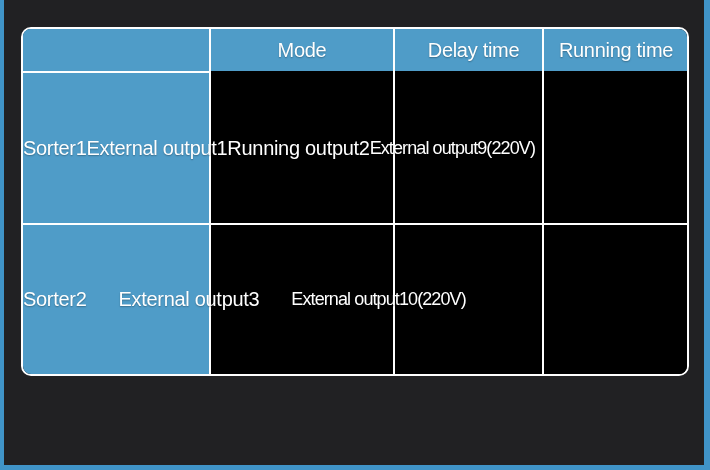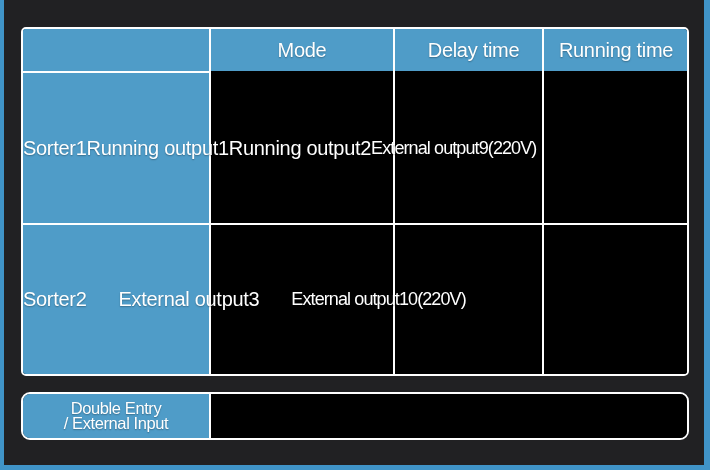--- a/index.html
+++ b/index.html
@@ -21,21 +21,21 @@
     overflow:hidden;
     font-family:"Liberation Sans",sans-serif;
     color:#fff;
     -webkit-font-smoothing:antialiased;
   }
   .main-table{
     position:absolute;left:17px;top:27px;
     width:668px;height:349px;
     box-sizing:border-box;
     border:2px solid var(--grid-white);
-    border-radius:5px;
+    border-radius:10px;
     background:var(--value-black);
     overflow:hidden;
   }
   .main-table>*{position:absolute;box-sizing:border-box;}
   .label-col{left:0;top:0;width:186px;height:345px;background:var(--cell-blue);}
   .header-row{left:0;top:0;width:664px;height:42px;background:var(--cell-blue);}
   .vline{top:0;width:2px;height:345px;background:var(--grid-white);}
   .vline.v1{left:186px;}
   .vline.v2{left:370px;}
   .vline.v3{left:519px;}
@@ -108,34 +108,26 @@
     <div class="vline v3"></div>
     <div class="hline-header"></div>
     <div class="hline-group"></div>
 
     <div class="hcell mode">Mode</div>
     <div class="hcell delay">Delay time</div>
     <div class="hcell running">Running time</div>
 
     <div class="label-group g1">
       <div class="label-line">Sorter1</div>
-      <div class="label-line">Running output1</div>
+      <div class="label-line">External output1</div>
       <div class="label-line">Running output2</div>
       <div class="label-line small">External output9(220V)</div>
     </div>
 
     <div class="label-group g2">
       <div class="label-line">Sorter2</div>
       <div class="label-line">External output3</div>
       <div class="label-line small">External output10(220V)</div>
     </div>
   </div>
 
-  <div class="bottom-panel">
-    <div class="bp-label">
-      <div>Double Entry</div>
-      <div>/ External Input</div>
-    </div>
-    <div class="bp-sep"></div>
-    <div class="bp-value"></div>
-  </div>
 
 </div>
 
 </body></html>

